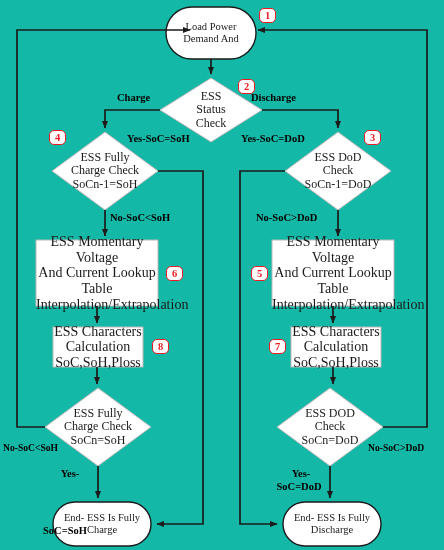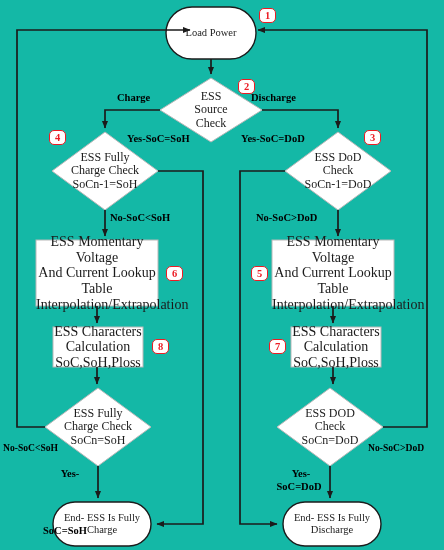--- a/index.html
+++ b/index.html
@@ -111,27 +111,28 @@
       <path d="M383,427 L427,427 L427,30 L258,30" marker-end="url(#arrow)"></path>
 
       <path d="M98,466 L98,498" marker-end="url(#arrow)"></path>
       <path d="M330,466 L330,498" marker-end="url(#arrow)"></path>
     </g>
   </svg>
 
   <div class="node-label terminal-label" style="left:166px;top:7px;width:90px;height:52px;">
     <span>
       <span>Load Power</span>
+      <span>Demand And</span>
     </span>
   </div>
 
   <div class="node-label decision-label" style="left:176px;top:86px;width:70px;height:48px;">
     <span>
       <span>ESS</span>
-      <span>Source</span>
+      <span>Status</span>
       <span>Check</span>
     </span>
   </div>
 
   <div class="node-label decision-label" style="left:62px;top:148px;width:86px;height:46px;">
     <span>
       <span>ESS Fully</span>
       <span>Charge Check</span>
       <span>SoCn-1=SoH</span>
     </span>

